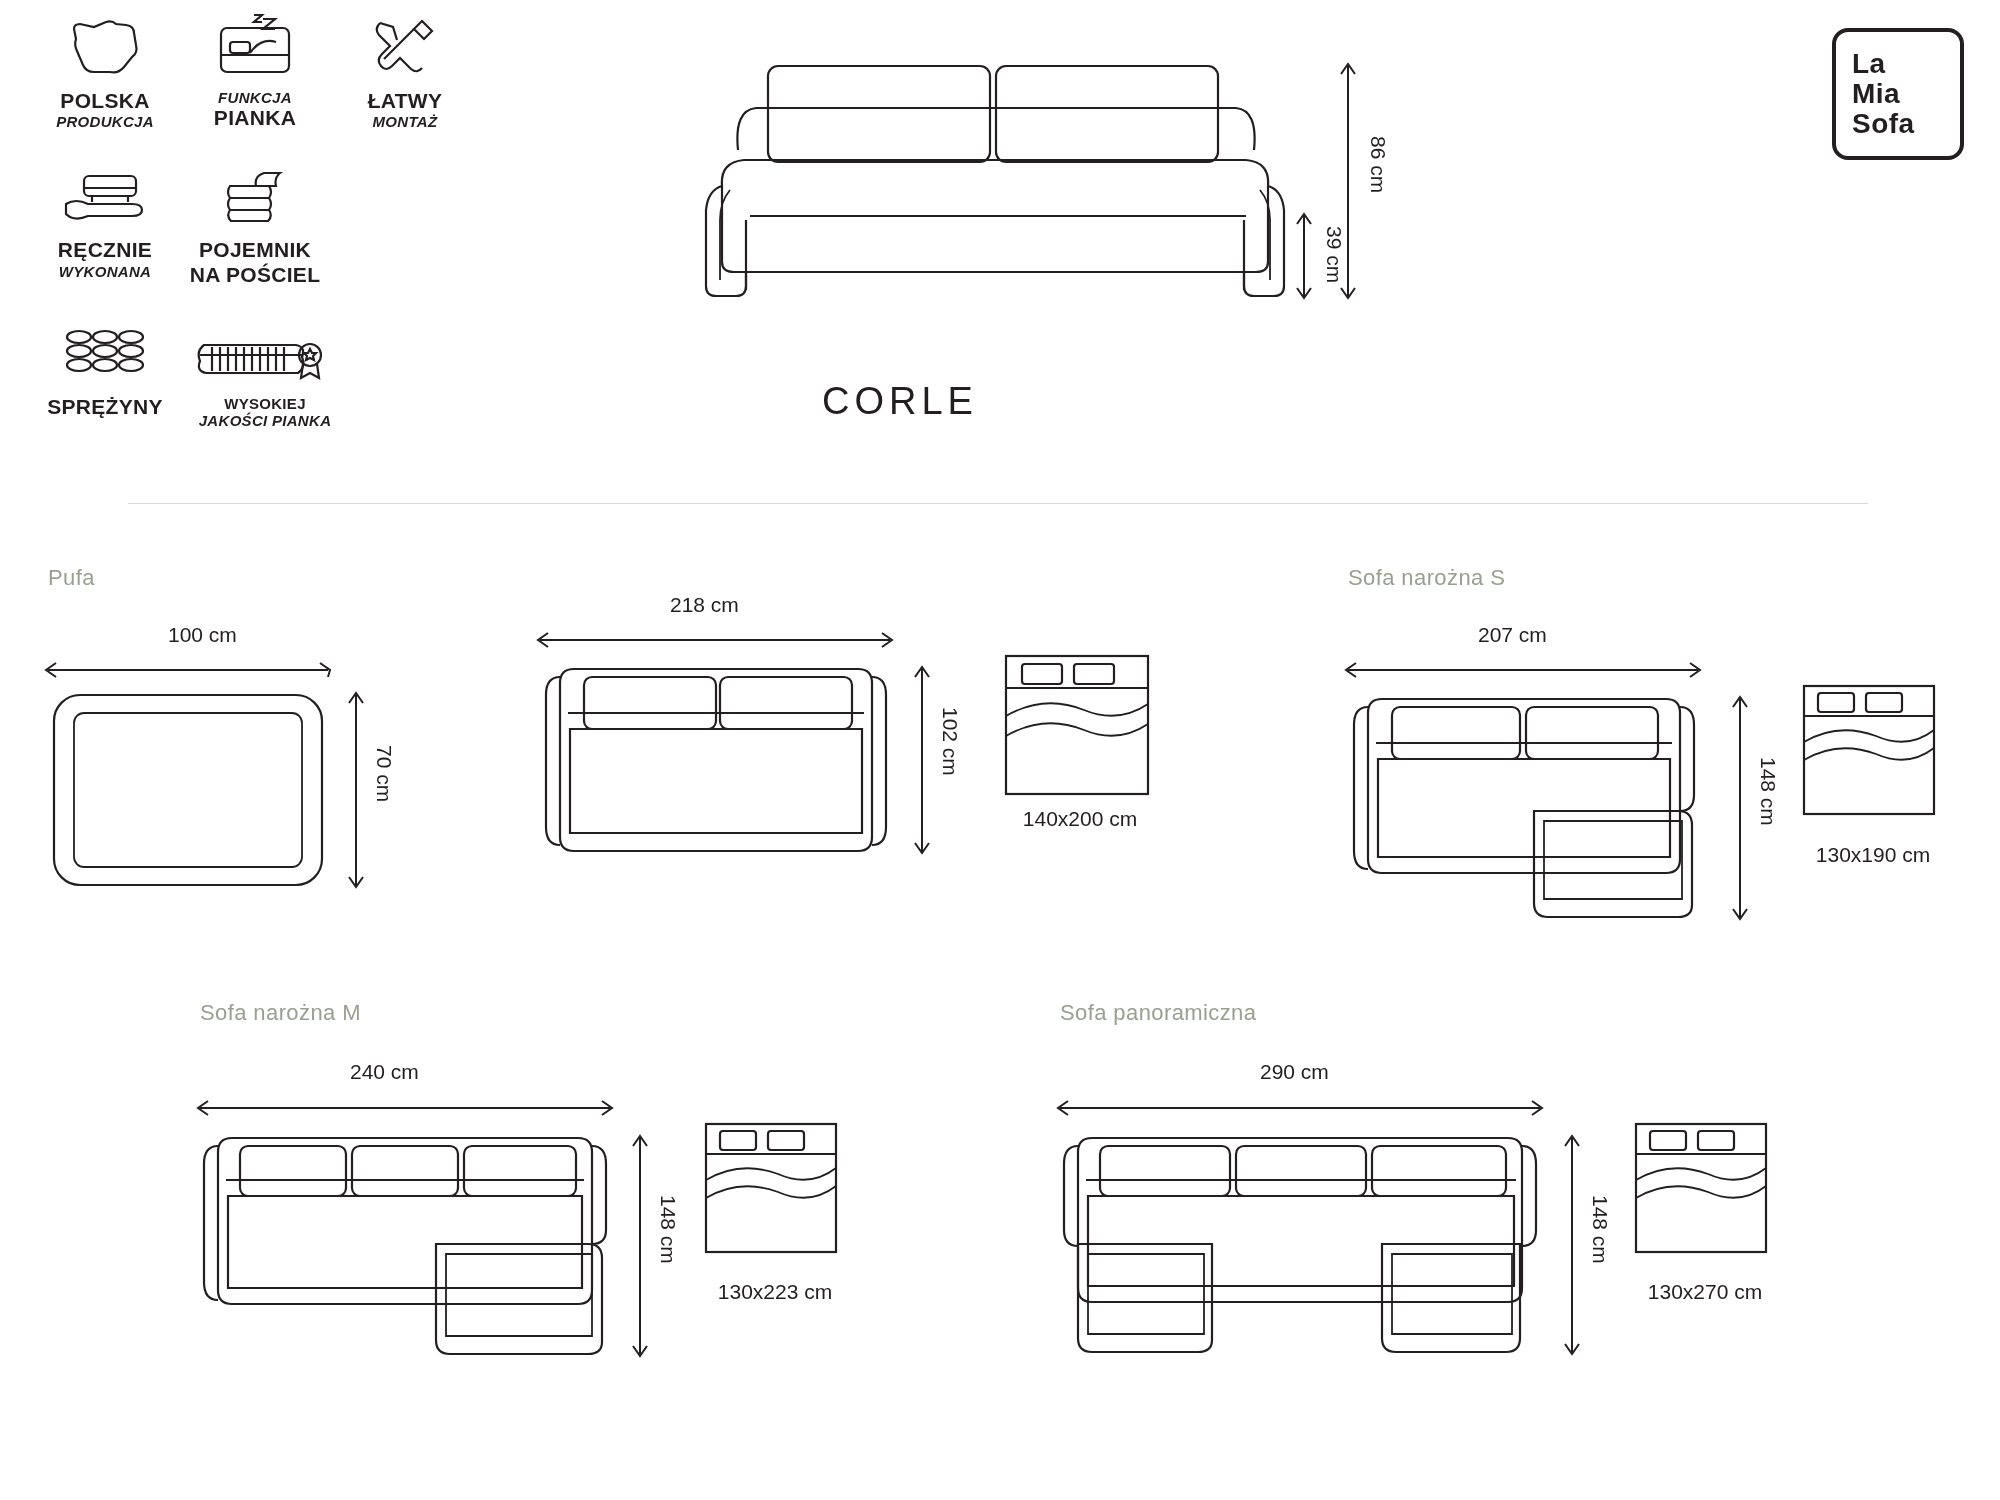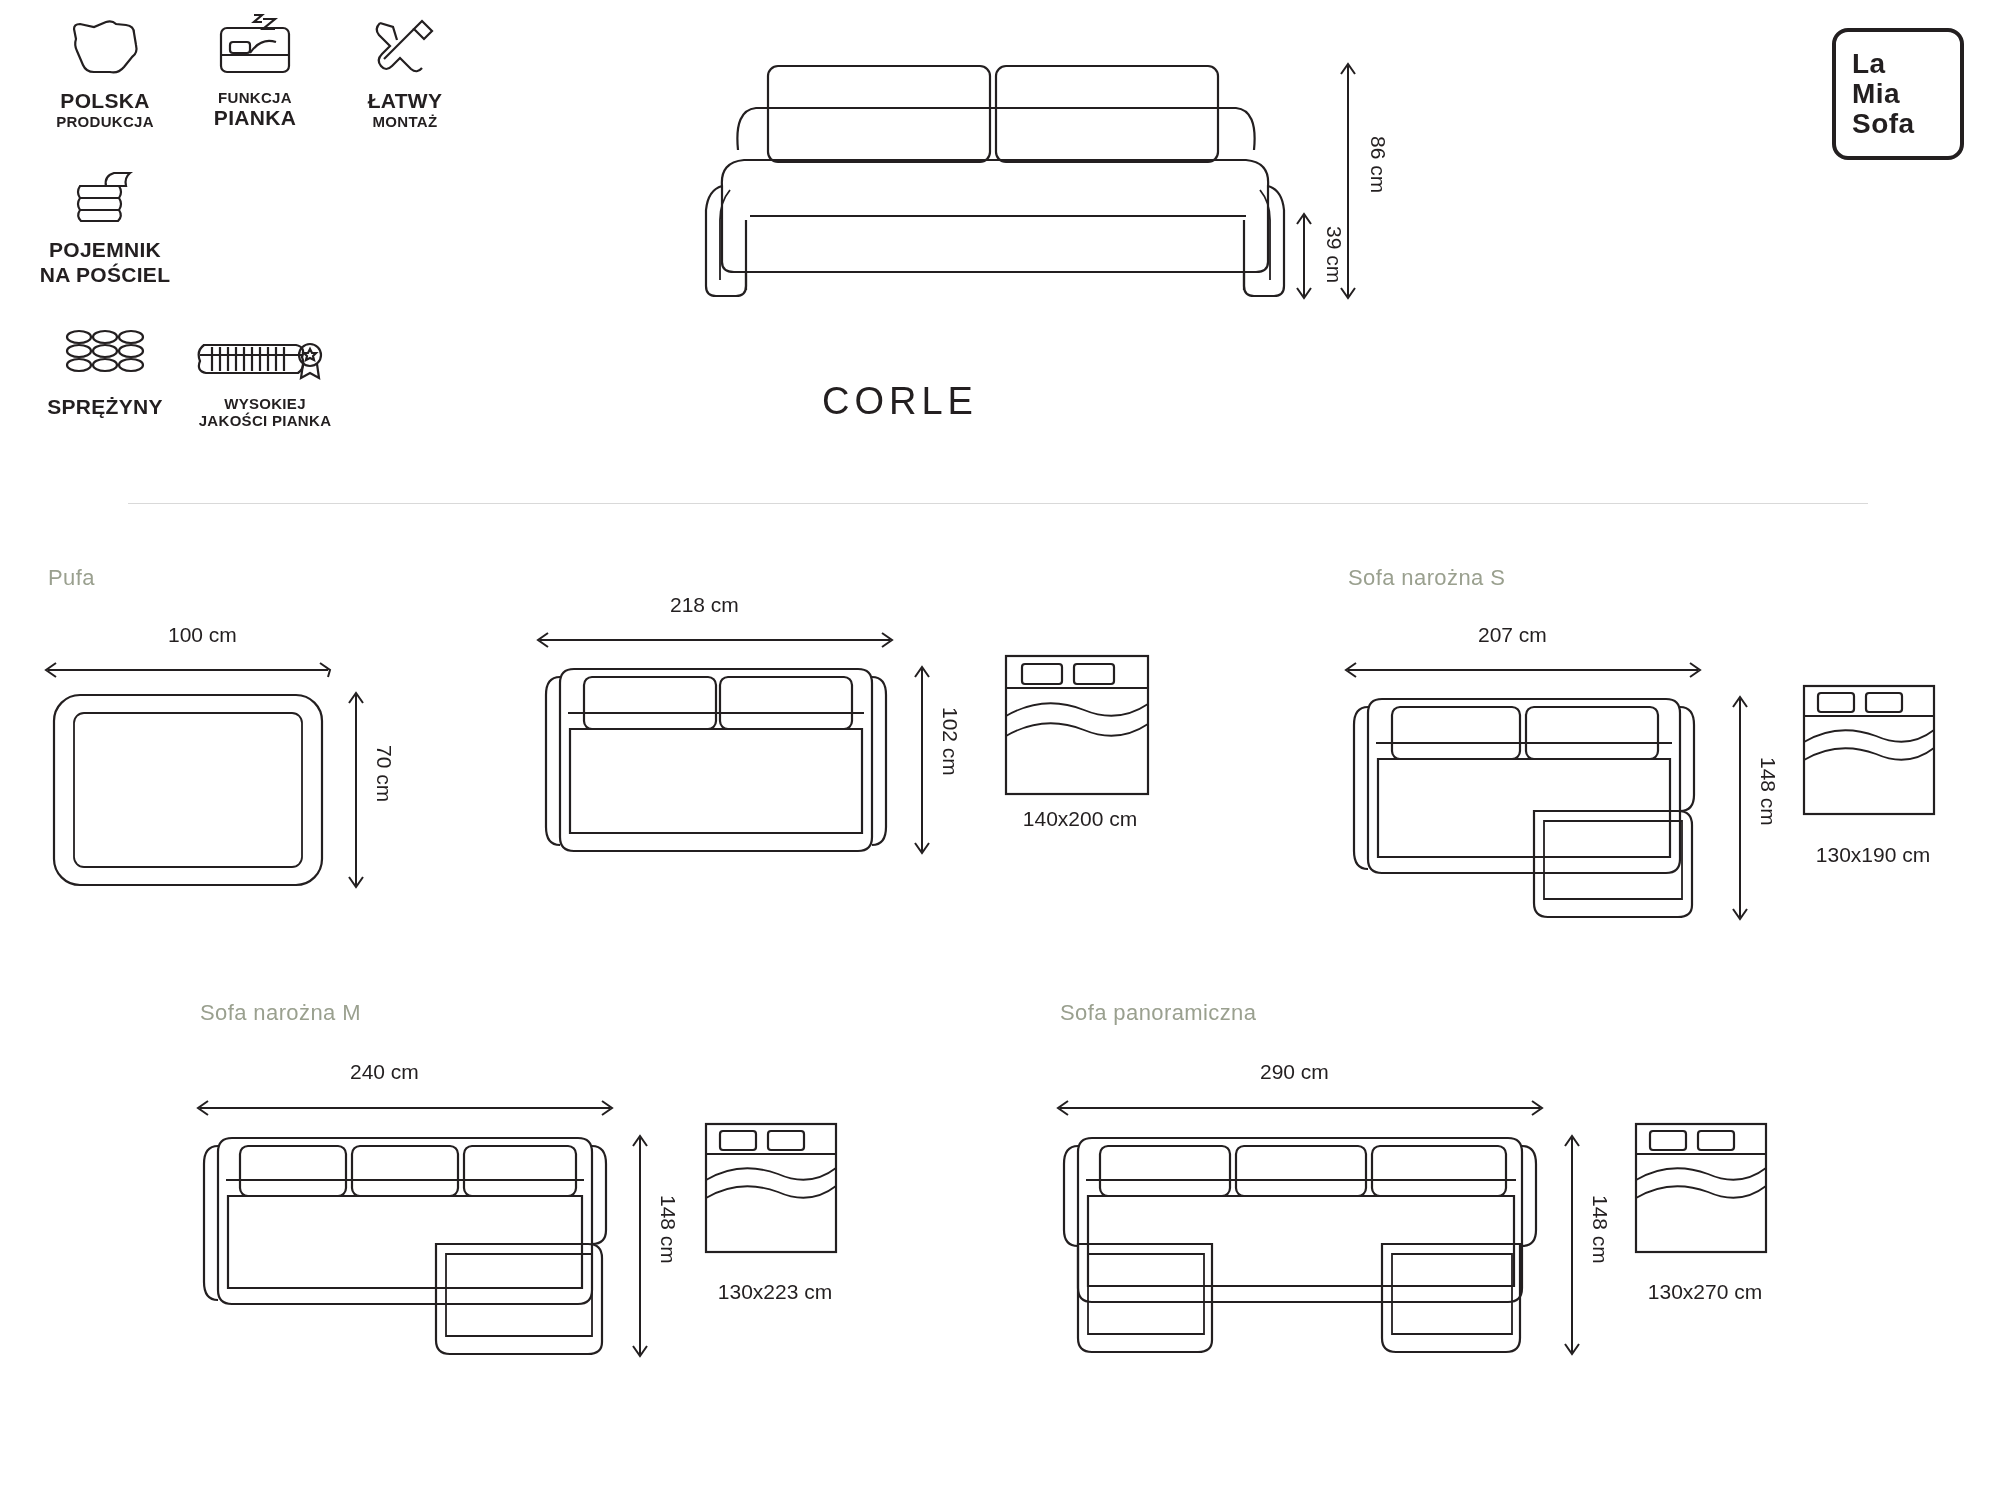--- a/index.html
+++ b/index.html
@@ -19,21 +19,21 @@
     position:absolute; left:30px; top:3px; width:470px;
   }
   .feat-row { display:flex; }
   .feat {
     width:150px; display:flex; flex-direction:column; align-items:center;
     text-align:center; padding-top:6px;
   }
   .feat .glyph { height:72px; display:flex; align-items:flex-end; justify-content:center; }
   .feat .lbl { margin-top:8px; line-height:1.15; }
   .feat .l1 { font-size:21px; font-weight:bold; letter-spacing:.3px; }
-  .feat .l2 { font-size:15px; font-weight:bold; letter-spacing:.3px; }
+  .feat .l2 { font-size:15px; font-weight:bold; letter-spacing:.3px;font-style:italic; }
   .feat.small .l1 { font-size:15px; font-weight:bold; }
   .feat.small .l2 { font-size:15px; font-weight:bold; }
 
   
   .hero { position:absolute; left:690px; top:40px; }
   .hero-title {
     position:absolute; left:690px; top:380px; width:420px;
     text-align:center; font-size:38px; letter-spacing:5px; font-weight:normal;
   }
 
@@ -111,20 +111,34 @@
         </div>
         <div class="lbl">
           <div class="l1">ŁATWY</div>
           <div class="l2">MONTAŻ</div>
         </div>
       </div>
     </div>
 
     <div class="feat-row" style="margin-top:22px;">
 
+      <div class="feat">
+        <div class="glyph">
+          <svg width="86" height="62" viewBox="0 0 86 62">
+            <rect class="ln" stroke-width="3" x="22" y="8" width="52" height="20" rx="5"></rect>
+            <path class="ln" stroke-width="3" d="M22 20 H74"></path>
+            <path class="ln" stroke-width="3" d="M30 28 V34 M66 28 V34"></path>
+            <path class="ln" stroke-width="3" d="M4 36 Q14 30 26 36 L70 36 Q80 36 80 42 Q80 48 70 48 L26 48 Q12 54 4 46 Z"></path>
+          </svg>
+        </div>
+        <div class="lbl">
+          <div class="l1">RĘCZNIE</div>
+          <div class="l2">WYKONANA</div>
+        </div>
+      </div>
 
       <div class="feat">
         <div class="glyph">
           <svg width="74" height="62" viewBox="0 0 74 62">
             <path class="ln" stroke-width="3" d="M12 18 Q8 24 12 30 Q8 36 12 42 Q8 48 13 53 H50 Q55 48 51 42 Q55 36 51 30 Q55 24 51 18 Z"></path>
             <path class="ln" stroke-width="3" d="M12 30 H51 M12 42 H51"></path>
             <path class="ln" stroke-width="3" d="M38 18 Q36 8 46 5 L62 5 Q56 10 58 18 Z"></path>
           </svg>
         </div>
         <div class="lbl">

